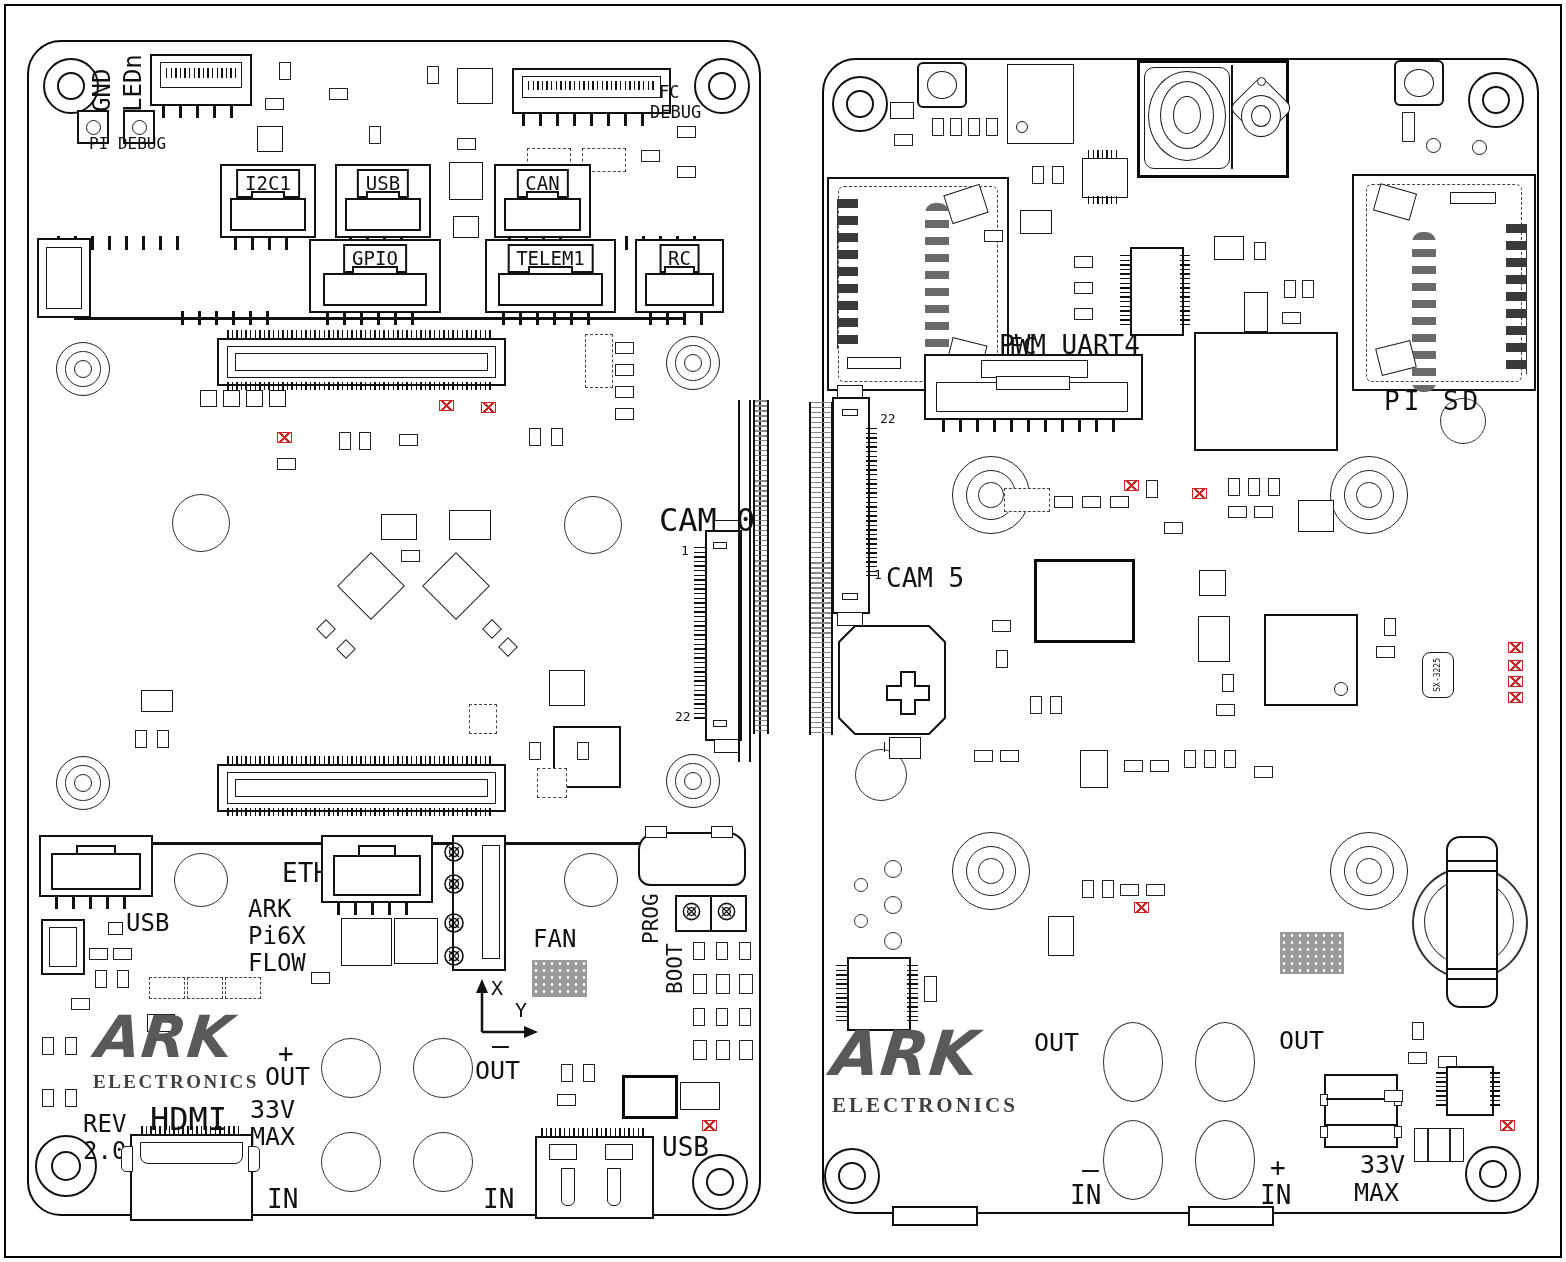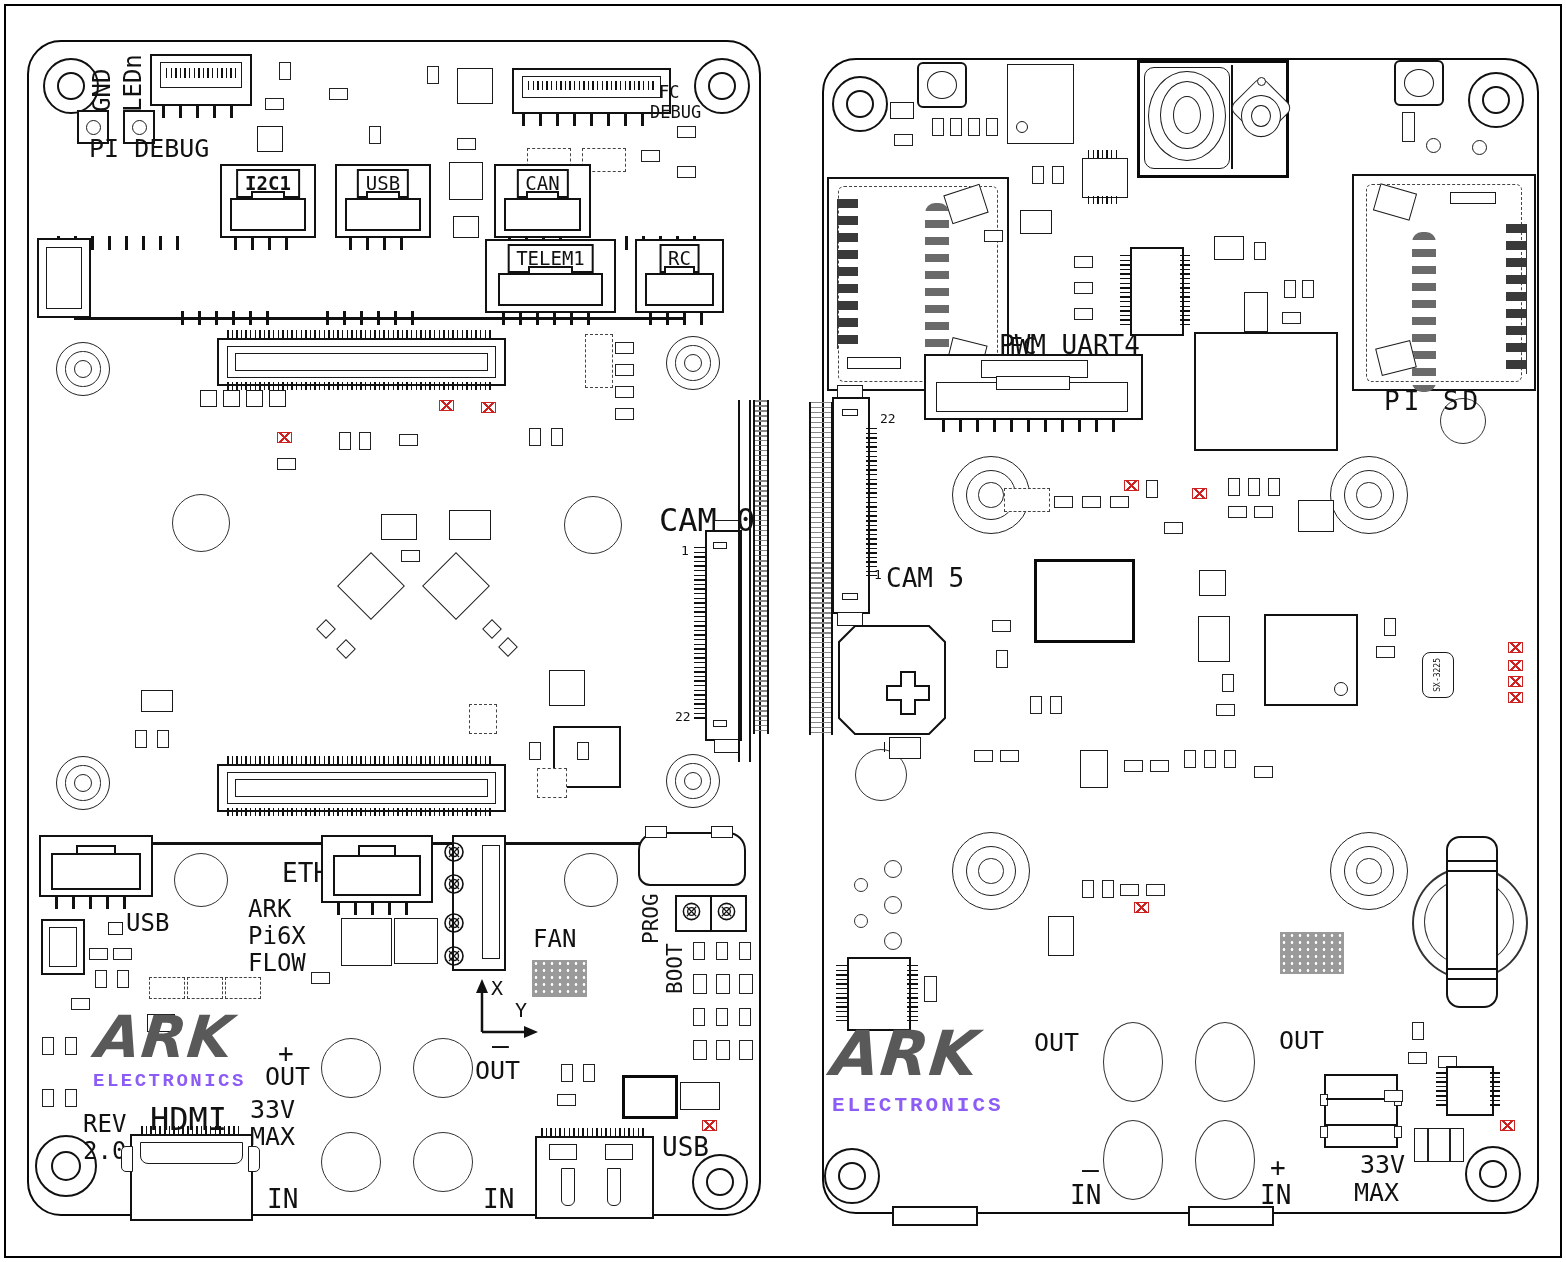--- a/index.html
+++ b/index.html
@@ -38,21 +38,21 @@
          display:flex;align-items:center;justify-content:center;}
   .ring3>div{border:1.8px solid #222;border-radius:50%;width:64%;height:64%;
          display:flex;align-items:center;justify-content:center;}
   .ring3>div>div{border:1.8px solid #222;border-radius:50%;width:48%;height:48%;}
   .pcirc{position:absolute;border:1.5px solid #333;border-radius:50%;background:#fff;}
   .flag{position:absolute;background:repeating-linear-gradient(180deg,#9a9a9a 0var(--s1),#fff var(--s1) var(--s2));}
   .canton{position:absolute;left:0;top:0;width:42%;height:54%;background:#9a9a9a;
     background-image:radial-gradient(#fff 1.2px,transparent 1.6px);background-size:8px 7px;}
   .logo-word{position:absolute;font-family:"DejaVu Sans",sans-serif;font-style:italic;font-weight:900;
     color:#595959;transform:skewX(-6deg);letter-spacing:1px;line-height:1;}
-  .logo-sub{position:absolute;font-family:Liberation Mono, monospace;font-weight:bold;color:#8b5cf6;line-height:1;}
+  .logo-sub{position:absolute;font-family:Liberation Serif, serif;font-weight:bold;color:#404040;line-height:1;}
   .diam{position:absolute;border:1.5px solid #222;background:#fff;transform:rotate(45deg);}
   .screw{position:absolute;}
 </style>
 </head>
 <body>
 
 <div class="frame"></div>
 
 <section class="board" style="left:27px;top:40px;width:730px;height:1172px;">
 
@@ -96,21 +96,21 @@
   <div class="pcirc" style="left:535px;top:811px;width:52px;height:52px;"></div>
 
   <div class="lbl vt" style="left:61px;top:8px;height:62px;font-size:24px;">GND</div>
   <div class="lbl vt" style="left:92px;top:8px;height:62px;font-size:24px;">LEDn</div>
   <div class="b2" style="position:absolute;left:48px;top:68px;width:28px;height:30px;display:flex;align-items:center;justify-content:center;">
       <div class="b1 circ" style="width:13px;height:13px;"></div>
     </div>
   <div class="b2" style="position:absolute;left:94px;top:68px;width:28px;height:30px;display:flex;align-items:center;justify-content:center;">
       <div class="b1 circ" style="width:13px;height:13px;"></div>
     </div>
-  <div class="lbl" style="left:60px;top:94px;font-size:25px;">PI DEBUG</div>
+  <div class="lbl" style="left:60px;top:94px;font-size:16px;">PI DEBUG</div>
   <div class="b2" style="position:absolute;left:121px;top:12px;width:98px;height:48px;">
     <div class="b1" style="position:absolute;left:8px;top:6px;right:8px;height:24px;"></div>
     <div class="teethH" style="left:14px;top:12px;right:14px;height:10px;"></div>
   </div>
   <div class="pins" style="left:133px;top:62px;width:76px;"></div>
 
   <div class="b2" style="position:absolute;left:483px;top:26px;width:155px;height:42px;">
     <div class="b1" style="position:absolute;left:8px;top:6px;right:8px;height:20px;"></div>
     <div class="teethH" style="left:14px;top:11px;right:14px;height:9px;"></div>
   </div>
@@ -126,21 +126,21 @@
   <div class="b1" style="position:absolute;left:428px;top:26px;width:34px;height:34px;"></div>
   <div class="dash" style="position:absolute;left:498px;top:106px;width:42px;height:22px;"></div>
   <div class="dash" style="position:absolute;left:553px;top:106px;width:42px;height:22px;"></div>
   <div class="ph" style="left:612px;top:108px;"></div>
   <div class="ph" style="left:648px;top:84px;"></div>
   <div class="ph" style="left:648px;top:124px;"></div>
   <div class="p" style="left:340px;top:84px;"></div>
   <div class="ph" style="left:428px;top:96px;"></div>
 
   <div class="pins" style="left:28px;top:194px;width:133px;"></div>
-  <div class="jst" style="left:191px;top:122px;width:92px;height:70px;font-weight:bold;">
+  <div class="jst" style="left:191px;top:122px;width:92px;height:70px;">
     <div class="jst-label">I2C1</div>
     <div class="jst-nub"></div>
       <div class="jst-body"></div>
   </div>
   <div class="pins" style="left:205px;top:194px;width:64px;"></div>
   <div class="jst" style="left:306px;top:122px;width:92px;height:70px;">
     <div class="jst-label">USB</div>
     <div class="jst-nub"></div>
       <div class="jst-body"></div>
   </div>
@@ -153,20 +153,25 @@
   <div class="pins" style="left:479px;top:194px;width:65px;"></div>
   <div class="pins" style="left:596px;top:194px;width:77px;"></div>
 
   <div class="b1" style="position:absolute;left:420px;top:120px;width:32px;height:36px;"></div>
   <div class="b1" style="position:absolute;left:424px;top:174px;width:24px;height:20px;"></div>
 
   <div class="b2" style="position:absolute;left:8px;top:196px;width:50px;height:76px;">
     <div class="b1" style="position:absolute;left:7px;top:7px;right:7px;bottom:7px;"></div>
   </div>
   <div class="pins" style="left:152px;top:269px;width:96px;"></div>
+  <div class="jst" style="left:280px;top:197px;width:128px;height:70px;">
+    <div class="jst-label">GPIO</div>
+    <div class="jst-nub"></div>
+      <div class="jst-body"></div>
+  </div>
   <div class="pins" style="left:297px;top:269px;width:96px;"></div>
   <div class="jst" style="left:456px;top:197px;width:127px;height:70px;">
     <div class="jst-label">TELEM1</div>
     <div class="jst-nub"></div>
       <div class="jst-body"></div>
   </div>
   <div class="pins" style="left:473px;top:269px;width:95px;"></div>
   <div class="jst" style="left:606px;top:197px;width:85px;height:70px;">
     <div class="jst-label">RC</div>
     <div class="jst-nub"></div>

